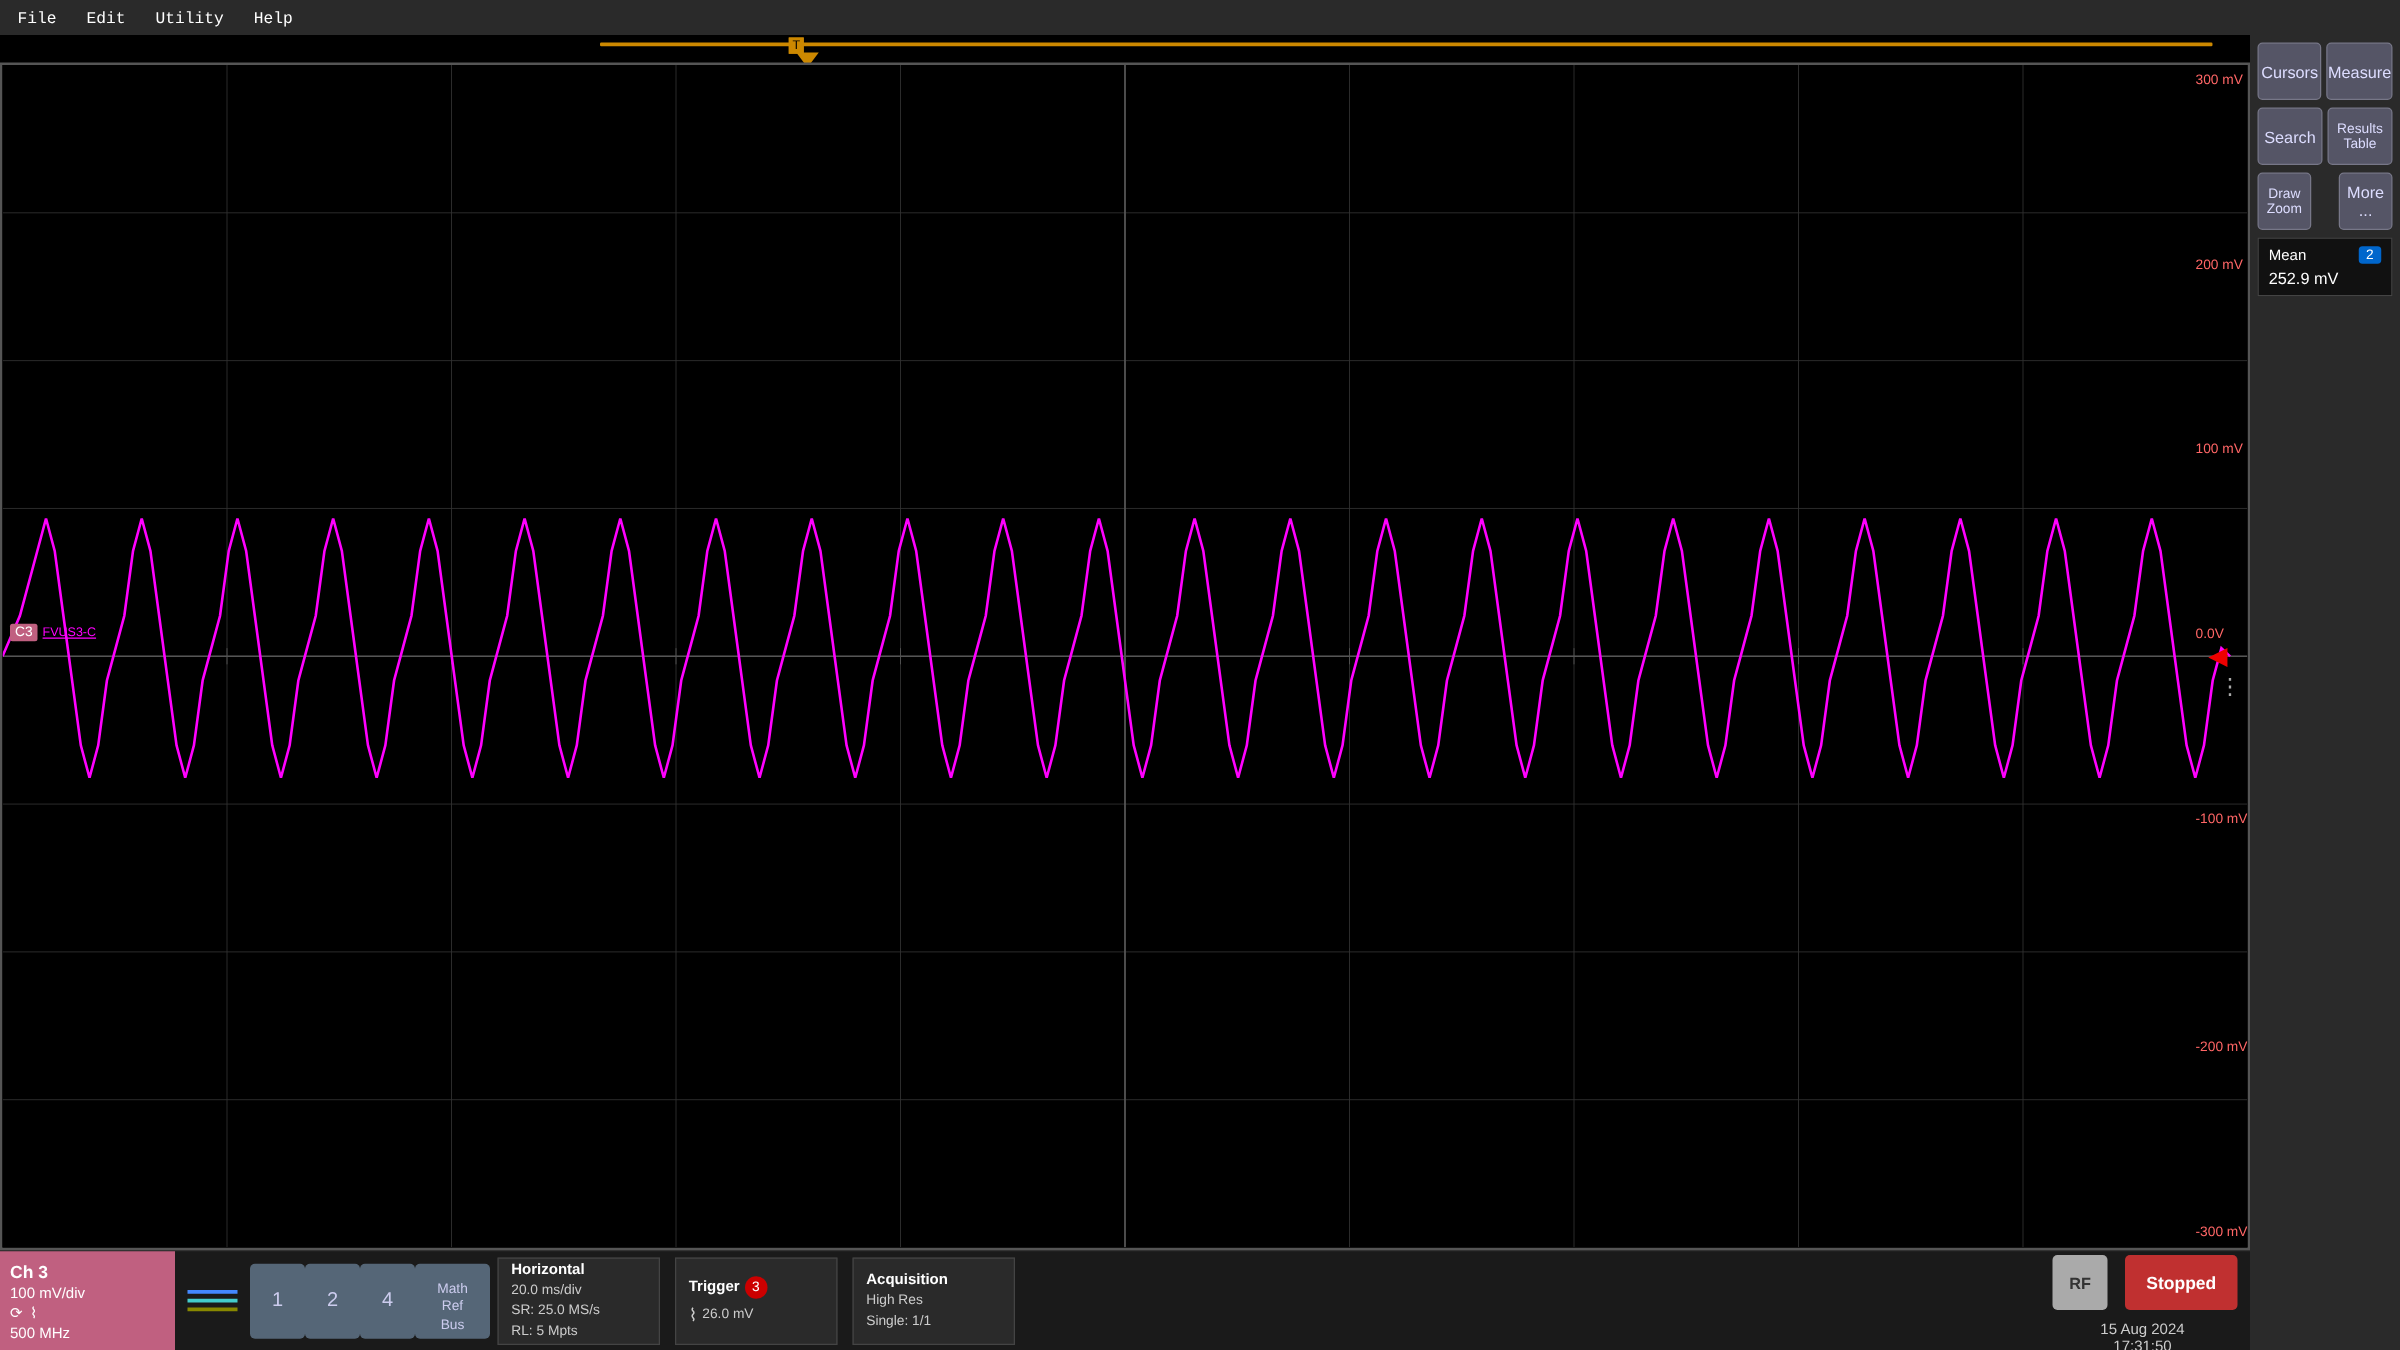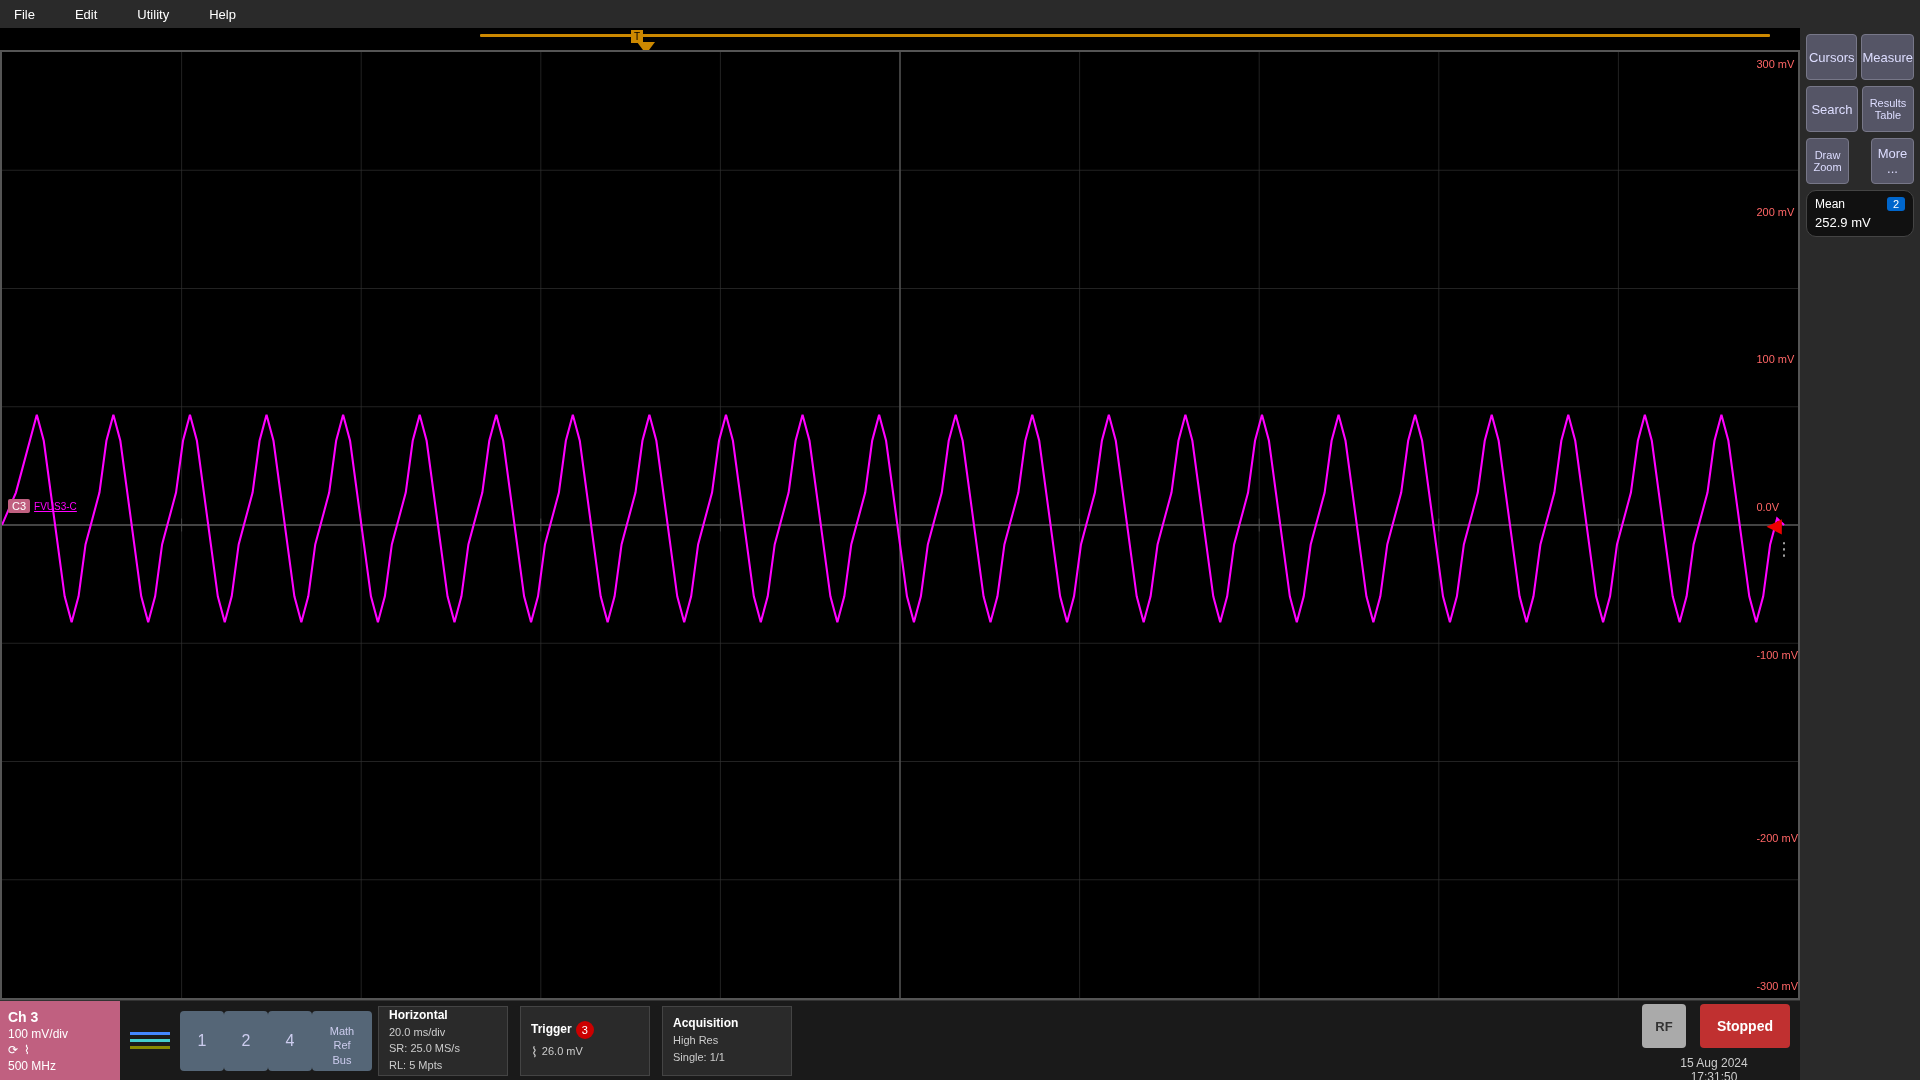--- a/index.html
+++ b/index.html
@@ -13,22 +13,23 @@
       flex-direction: column;
     }
 
     
     .menu-bar {
       background: #2a2a2a;
       height: 28px;
       display: flex;
       align-items: center;
       padding: 0 8px;
-      gap: 28px;
+      gap: 12px;
       flex-shrink: 0;
+      font-family: Liberation Mono, monospace;
     }
     .menu-item {
       color: #fff;
       font-size: 13px;
       cursor: pointer;
       padding: 2px 6px;
     }
 
     
     .main-area {
@@ -94,21 +95,21 @@
       background: #1a1a1a;
       display: flex;
       align-items: center;
       flex-shrink: 0;
       border-top: 1px solid #333;
     }
 
     
     .ch3-box {
       background: #c06080;
-      width: 120px;
+      width: 140px;
       height: 80px;
       display: flex;
       flex-direction: column;
       justify-content: center;
       padding: 6px 8px;
       flex-shrink: 0;
     }
     .ch3-title {
       color: #fff;
       font-size: 14px;
@@ -242,21 +243,21 @@
       width: 100%;
     }
 
     
     .mean-box {
       background: #111;
       border: 1px solid #444;
       padding: 6px 8px;
       color: #fff;
       font-size: 12px;
-      border-radius: 10px;
+      border-radius: 0;
     }
     .mean-badge {
       background: #0066cc;
       color: #fff;
       font-size: 11px;
       padding: 1px 6px;
       border-radius: 3px;
       float: right;
     }
     .mean-value {

